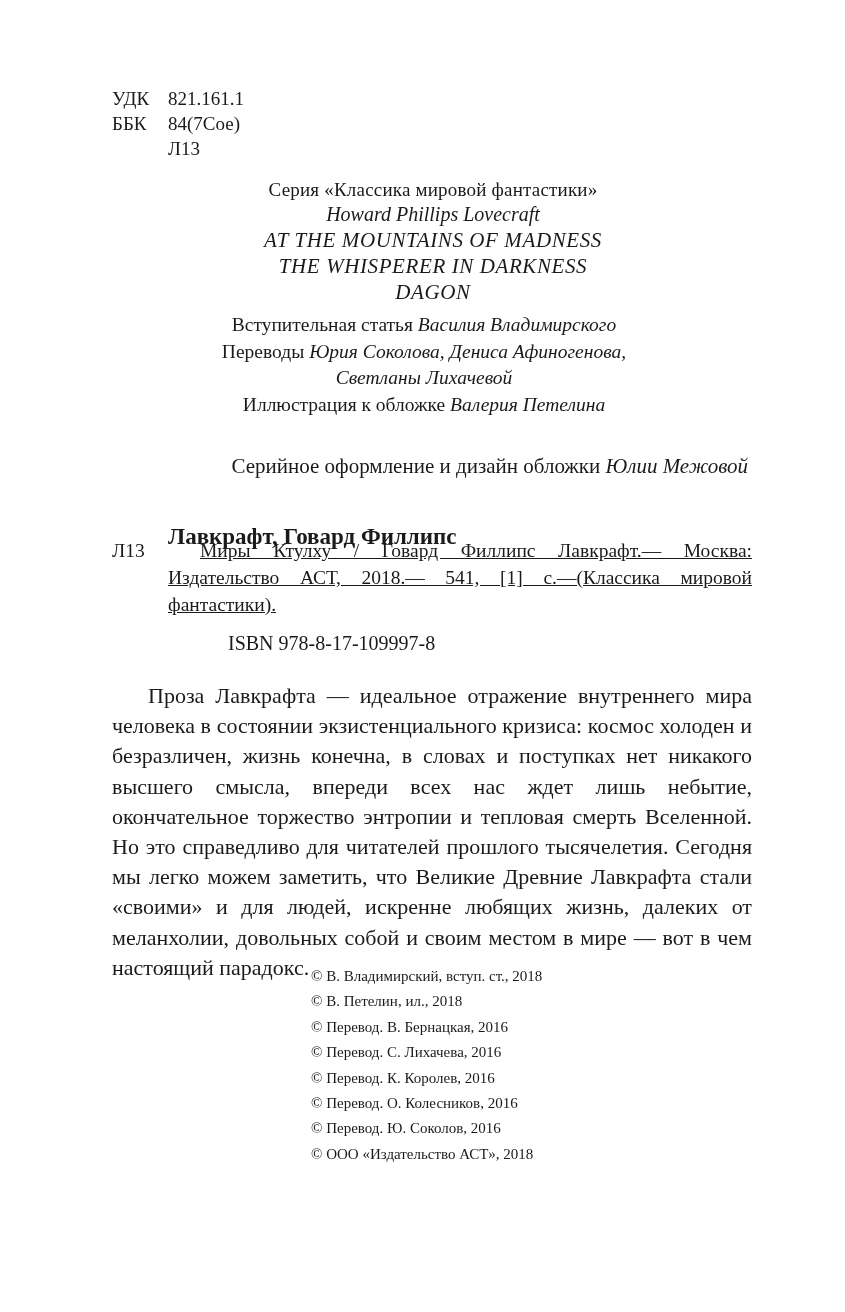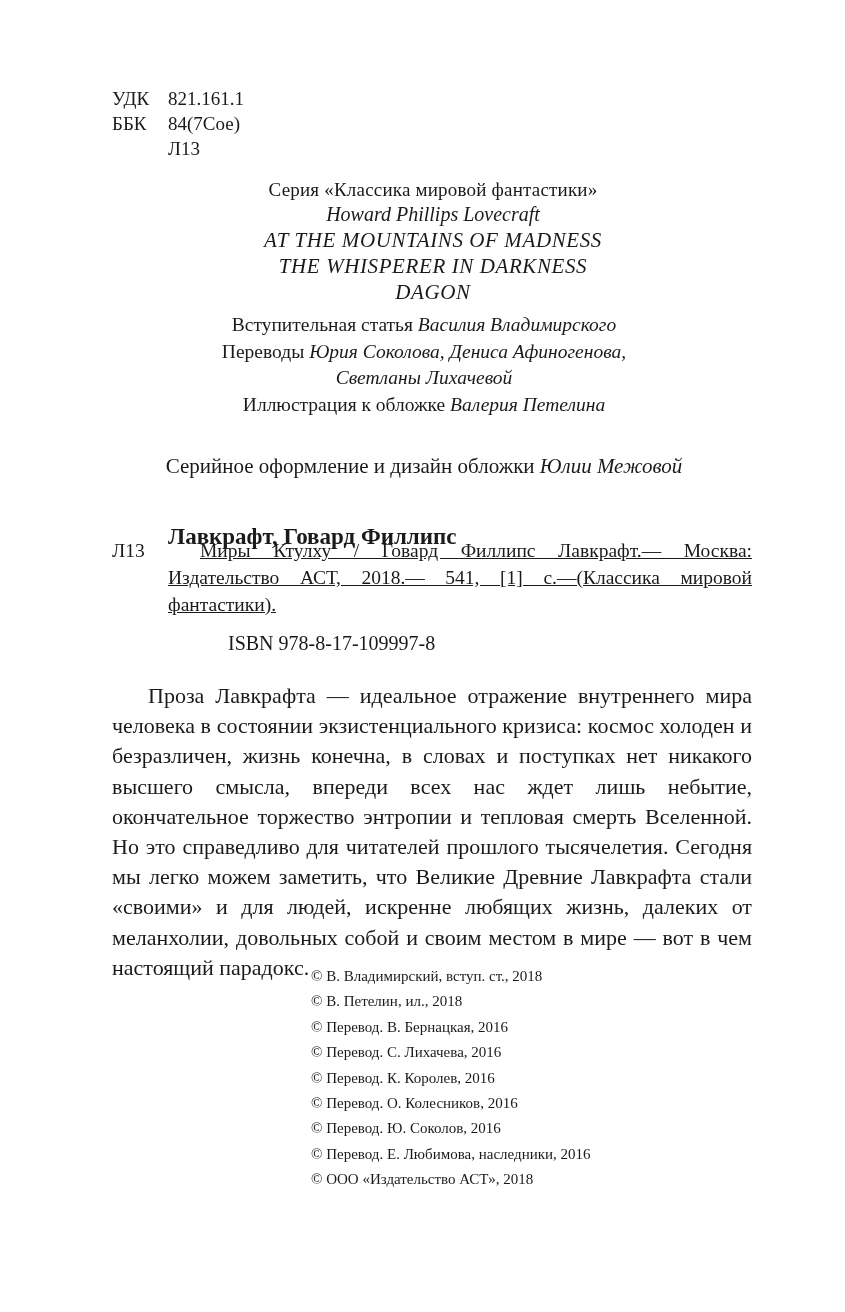--- a/index.html
+++ b/index.html
@@ -77,21 +77,21 @@
     line-height: 26.5px;
   }
   .credit-line em {
     font-style: italic;
   }
   .credit-design {
     position: absolute;
     left: 100px;
     top: 452px;
     width: 648px;
-    text-align: center;
+    text-align: right;
     font-size: 21px;
     line-height: 28px;
   }
   .credit-design em {
     font-style: italic;
   }
 
   
   .author-heading {
     position: absolute;
@@ -216,17 +216,16 @@
   <div class="annotation">Проза Лавкрафта — идеальное отражение внутреннего мира человека в состоянии экзистенциального кризиса: космос холоден и безразличен, жизнь конечна, в словах и поступках нет никакого высшего смысла, впереди всех нас ждет лишь небытие, окончательное торжество энтропии и тепловая смерть Вселенной. Но это справедливо для читателей прошлого тысячелетия. Сегодня мы легко можем заметить, что Великие Древние Лавкрафта стали «своими» и для людей, искренне любящих жизнь, далеких от меланхолии, довольных собой и своим местом в мире — вот в чем настоящий парадокс.</div>
 
   <div class="copyright-block">
     <div class="copyright-line">© В. Владимирский, вступ. ст., 2018</div>
     <div class="copyright-line">© В. Петелин, ил., 2018</div>
     <div class="copyright-line">© Перевод. В. Бернацкая, 2016</div>
     <div class="copyright-line">© Перевод. С. Лихачева, 2016</div>
     <div class="copyright-line">© Перевод. К. Королев, 2016</div>
     <div class="copyright-line">© Перевод. О. Колесников, 2016</div>
     <div class="copyright-line">© Перевод. Ю. Соколов, 2016</div>
-    <div class="copyright-line">© Перевод. Е. Любимова, наследники, 2016</div>
     <div class="copyright-line">© ООО «Издательство АСТ», 2018</div>
   </div>
 
 </div>
 
 </body></html>

